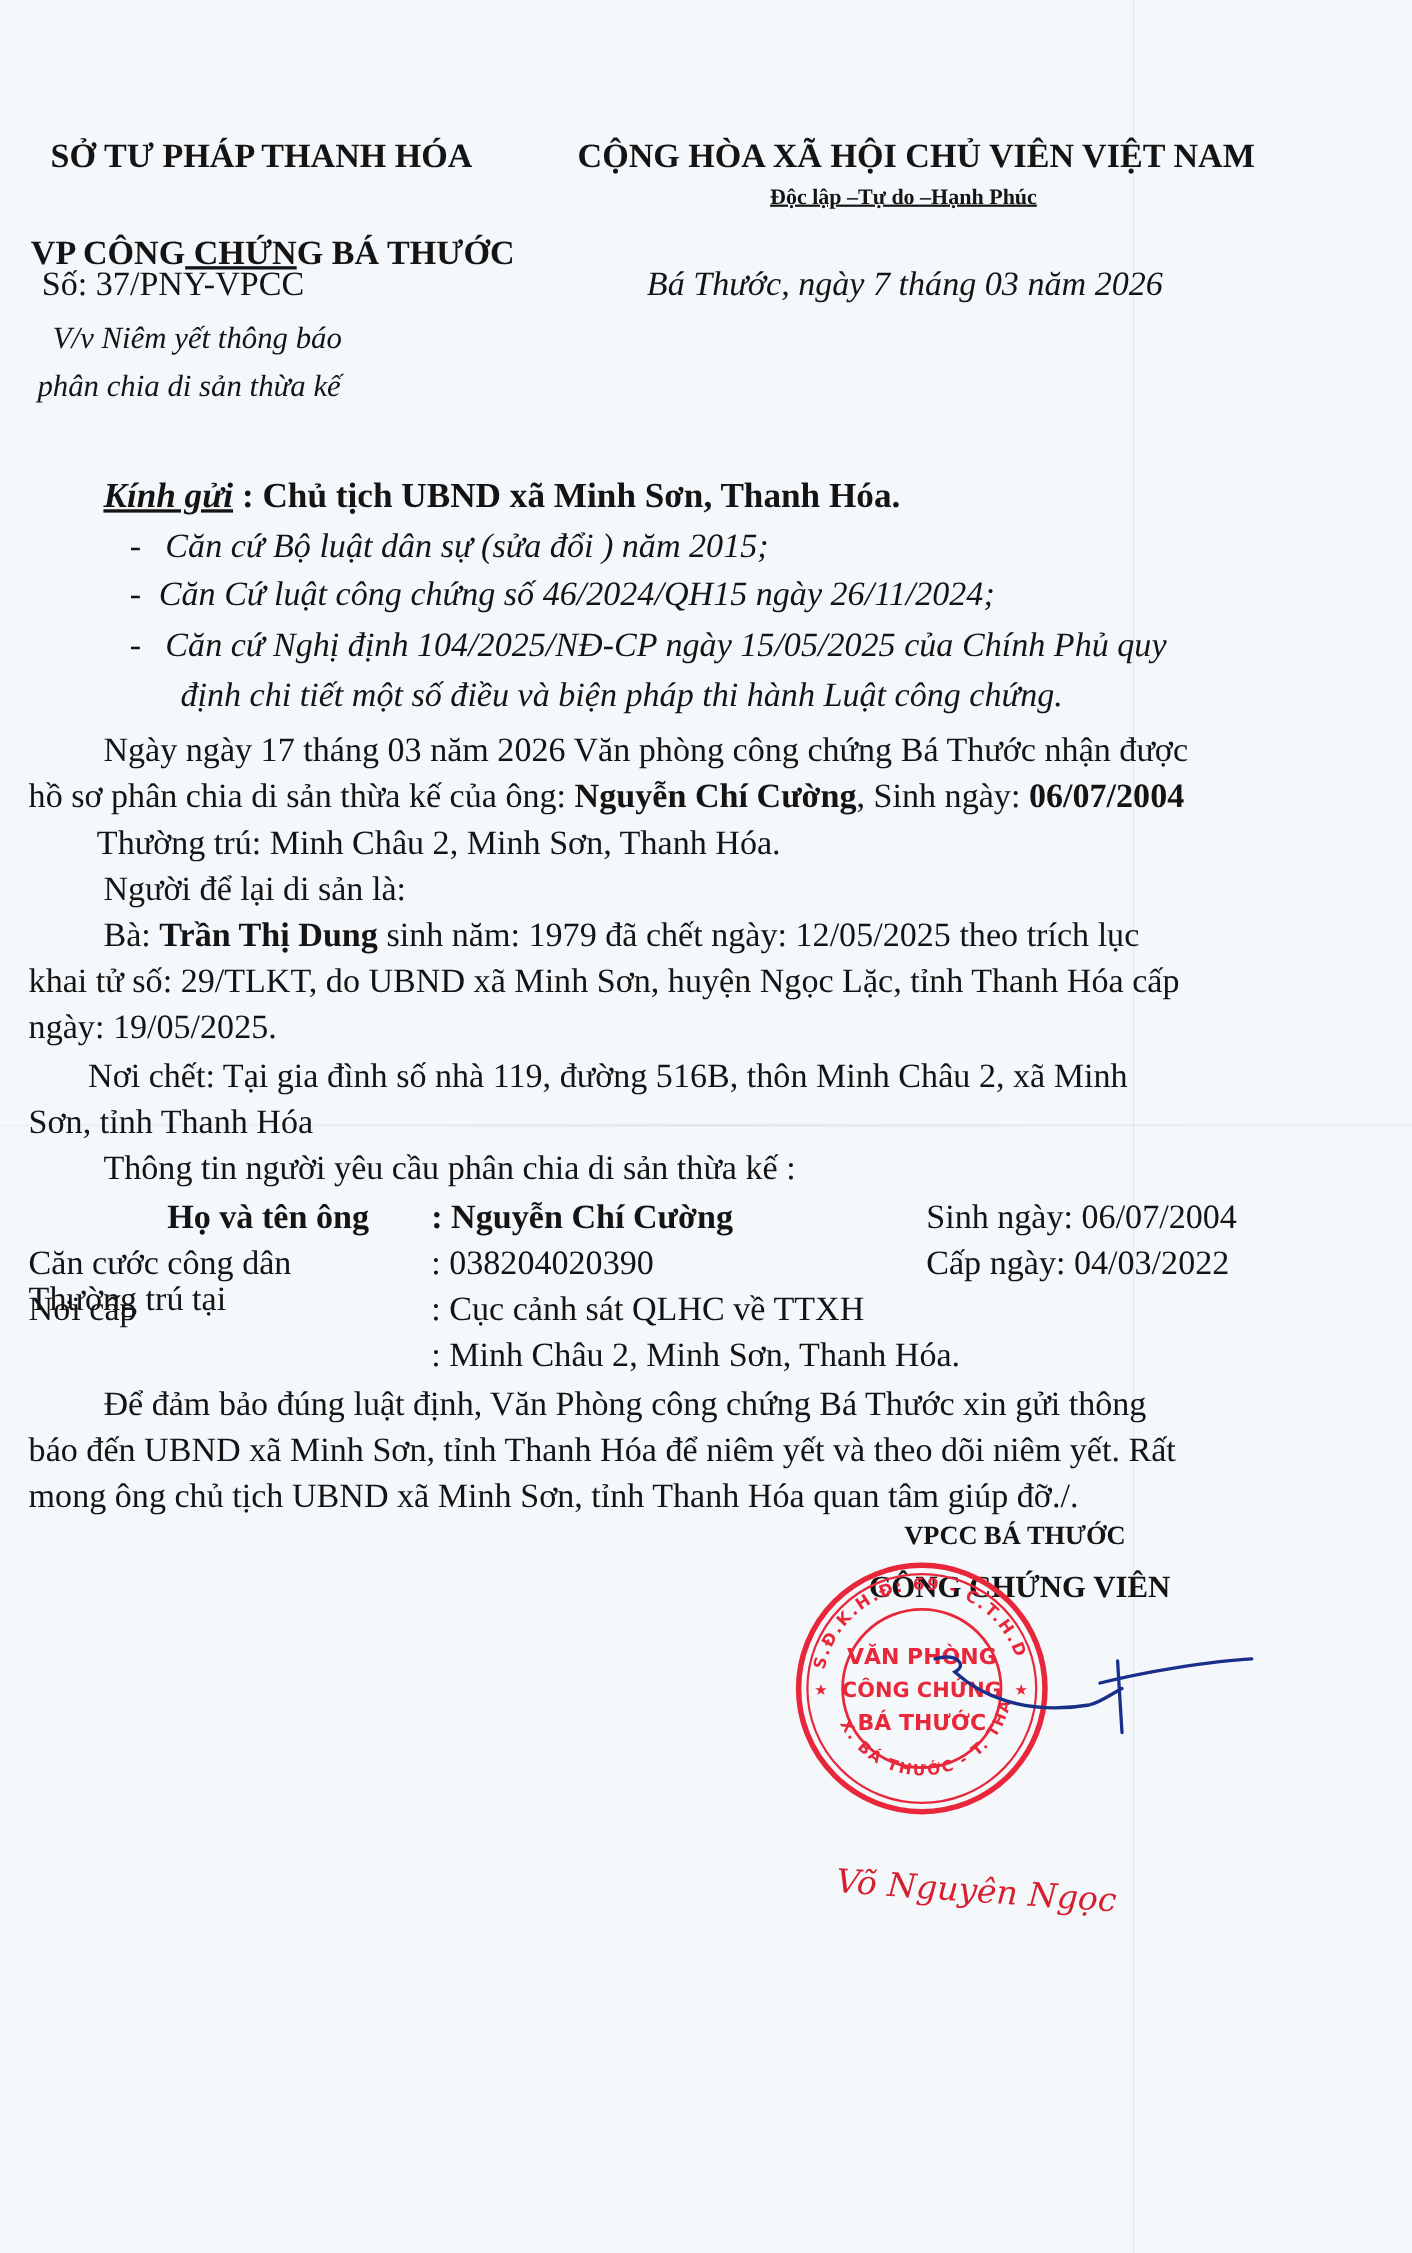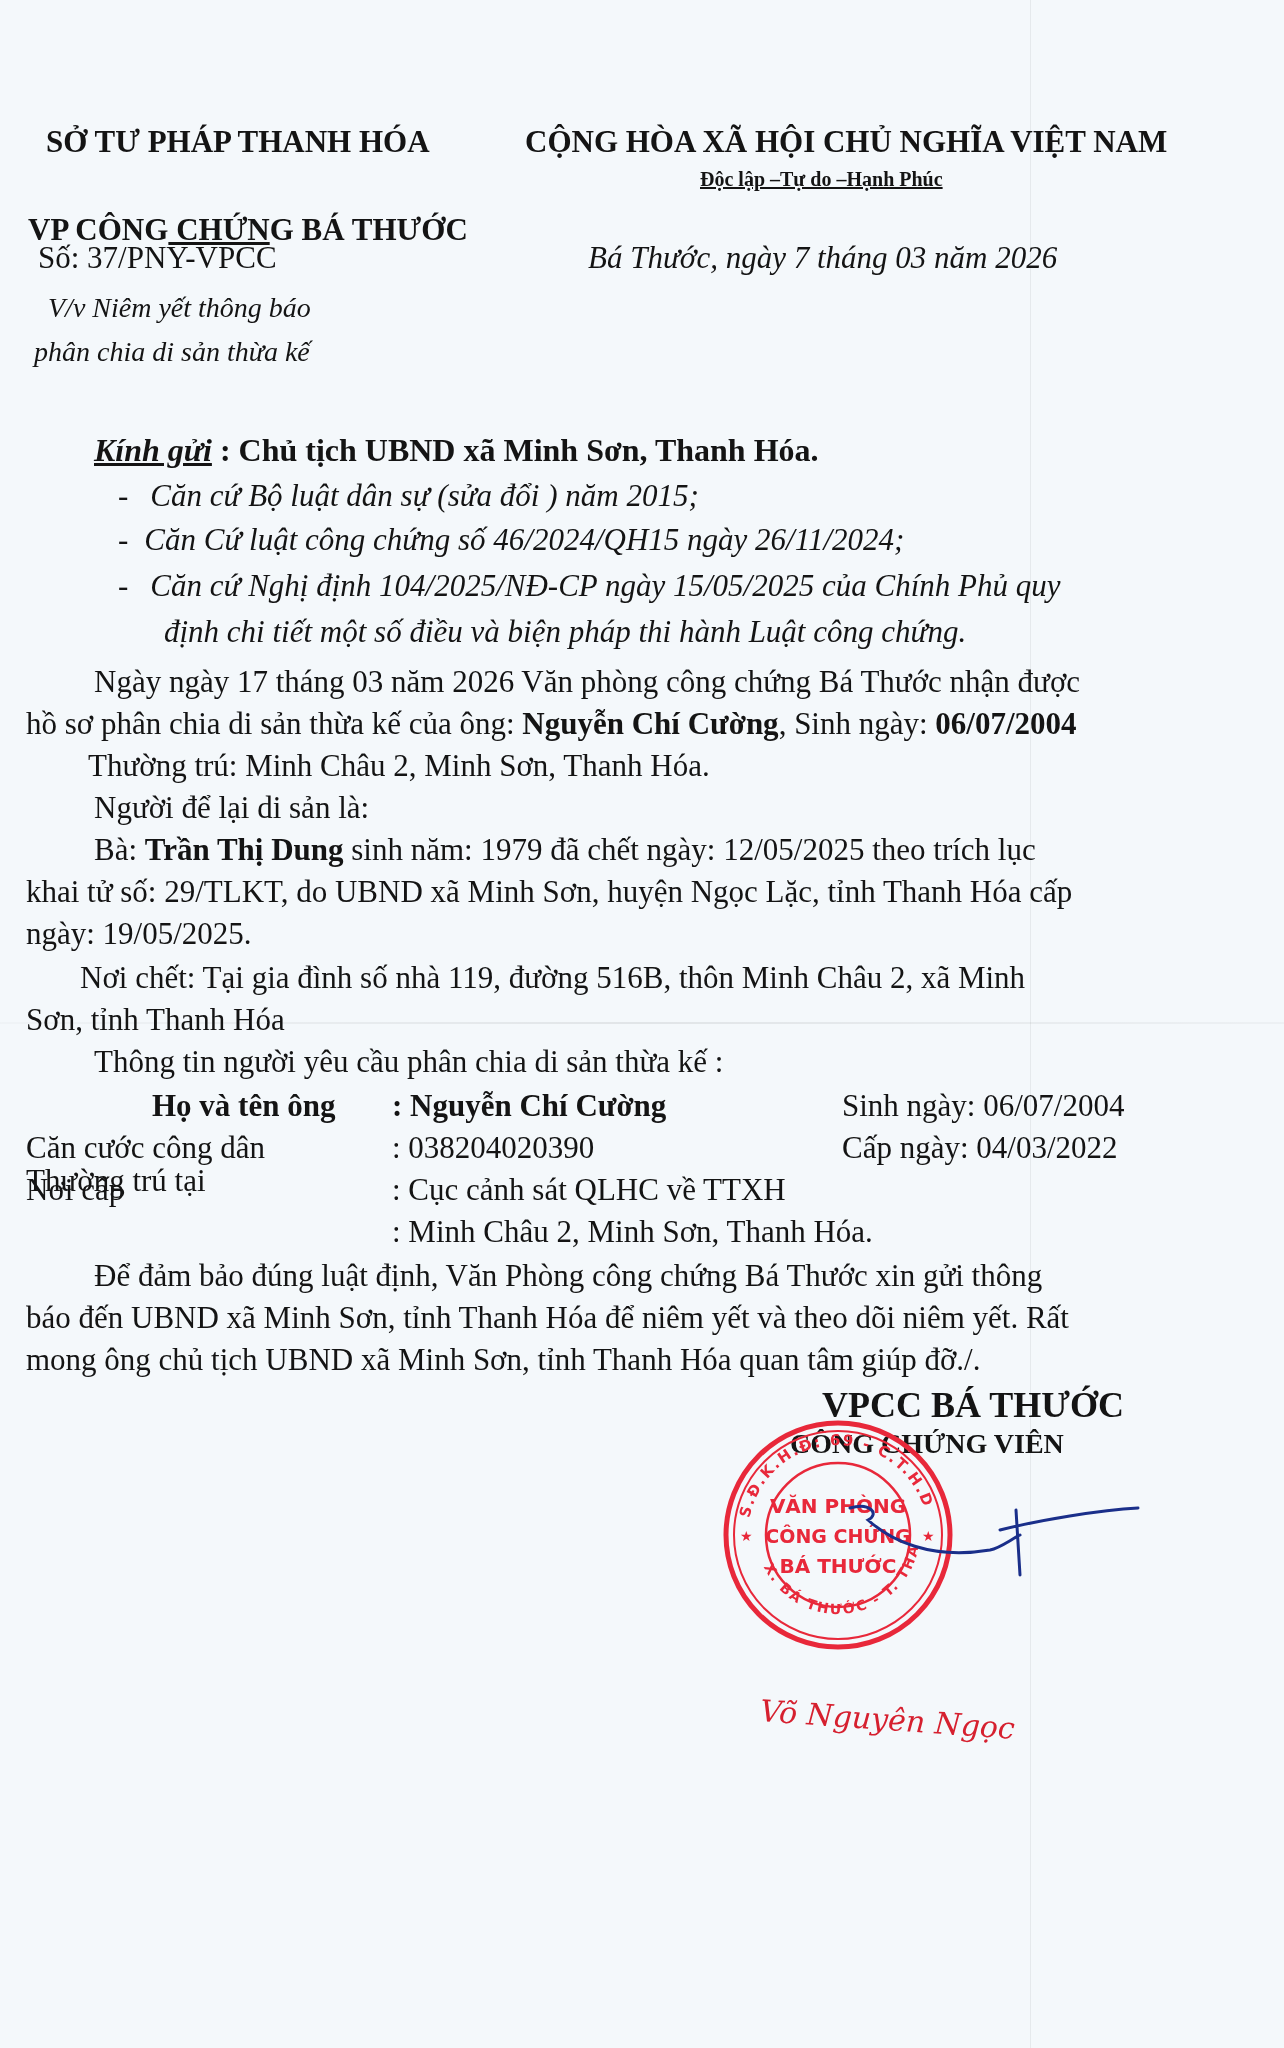--- a/index.html
+++ b/index.html
@@ -32,21 +32,21 @@
 <body>
 
 <div class="page">
 
   <div class="fold" style="top:1022px;"></div>
   <div class="vfold" style="left:1030px;"></div>
 
   <div class="abs b fs31" style="left:46px; top:124px;">SỞ TƯ PHÁP THANH HÓA</div>
   <div class="abs b fs31" style="left:28px; top:168px;margin-top:44px;"><span>VP CÔNG</span><span class="u"> CHỨN</span><span>G  BÁ THƯỚC</span></div>
 
-  <div class="abs b fs31" style="left:525px; top:124px;">CỘNG HÒA XÃ HỘI CHỦ NGHĨA VIỆT NAM</div>
+  <div class="abs b fs31" style="left:525px; top:124px;">CỘNG HÒA XÃ HỘI CHỦ VIÊN VIỆT NAM</div>
   <div class="abs b u" style="left:700px; top:168px; font-size:20px;">Độc lập –Tự do –Hạnh Phúc</div>
 
   <div class="abs fs31" style="left:38px; top:240px;">Số: 37/PNY-VPCC</div>
   <div class="abs i fs31" style="left:588px; top:240px;">Bá Thước, ngày 7 tháng 03 năm 2026</div>
 
   <div class="abs i" style="left:48px; top:292px; font-size:28px;">V/v Niêm yết thông báo</div>
   <div class="abs i" style="left:34px; top:336px; font-size:28px;">phân chia di sản thừa kế</div>
 
   <div class="abs b fs32" style="left:94px; top:432px;"><span class="i u">Kính gửi</span><span> : Chủ tịch UBND xã Minh Sơn, Thanh Hóa.</span></div>
 
@@ -77,21 +77,21 @@
   <div class="abs fs31" style="left:26px; top:1172px;">Nơi cấp</div>
   <div class="abs fs31" style="left:392px; top:1172px;">: Cục cảnh sát QLHC về TTXH</div>
 
   <div class="abs fs31" style="left:26px; top:1163px;">Thường trú tại</div>
   <div class="abs fs31" style="left:392px; top:1214px;">: Minh Châu 2, Minh Sơn, Thanh Hóa.</div>
 
   <div class="abs fs31" style="left:94px; top:1226px; top:1258px;">Để đảm bảo đúng luật định, Văn Phòng công chứng Bá Thước xin gửi thông</div>
   <div class="abs fs31" style="left:26px; top:1300px;">báo đến UBND xã Minh Sơn, tỉnh Thanh Hóa để niêm yết và theo dõi niêm yết. Rất</div>
   <div class="abs fs31" style="left:26px; top:1342px;">mong ông chủ tịch UBND xã Minh Sơn, tỉnh Thanh Hóa quan tâm giúp đỡ./.</div>
 
-  <div class="abs b" style="left:822px; top:1384px; font-size:36px;">VPCC BÁ THƯỚC</div>
+  <div class="abs b" style="left:822px; top:1384px; font-size:24px;">VPCC BÁ THƯỚC</div>
   <div class="abs b" style="left:790px; top:1428px; font-size:28px;">CÔNG CHỨNG VIÊN</div>
 
   <svg class="stamp" viewBox="0 0 240 240">
     <defs>
       <path id="topArc" d="M 30 120 A 90 90 0 0 1 210 120"></path>
       <path id="botArc" d="M 40 135 A 82 82 0 0 0 200 135"></path>
     </defs>
     <g fill="none" stroke="#e8283a">
       <circle cx="120" cy="120" r="112" stroke-width="5"></circle>
       <circle cx="120" cy="120" r="104" stroke-width="2"></circle>

